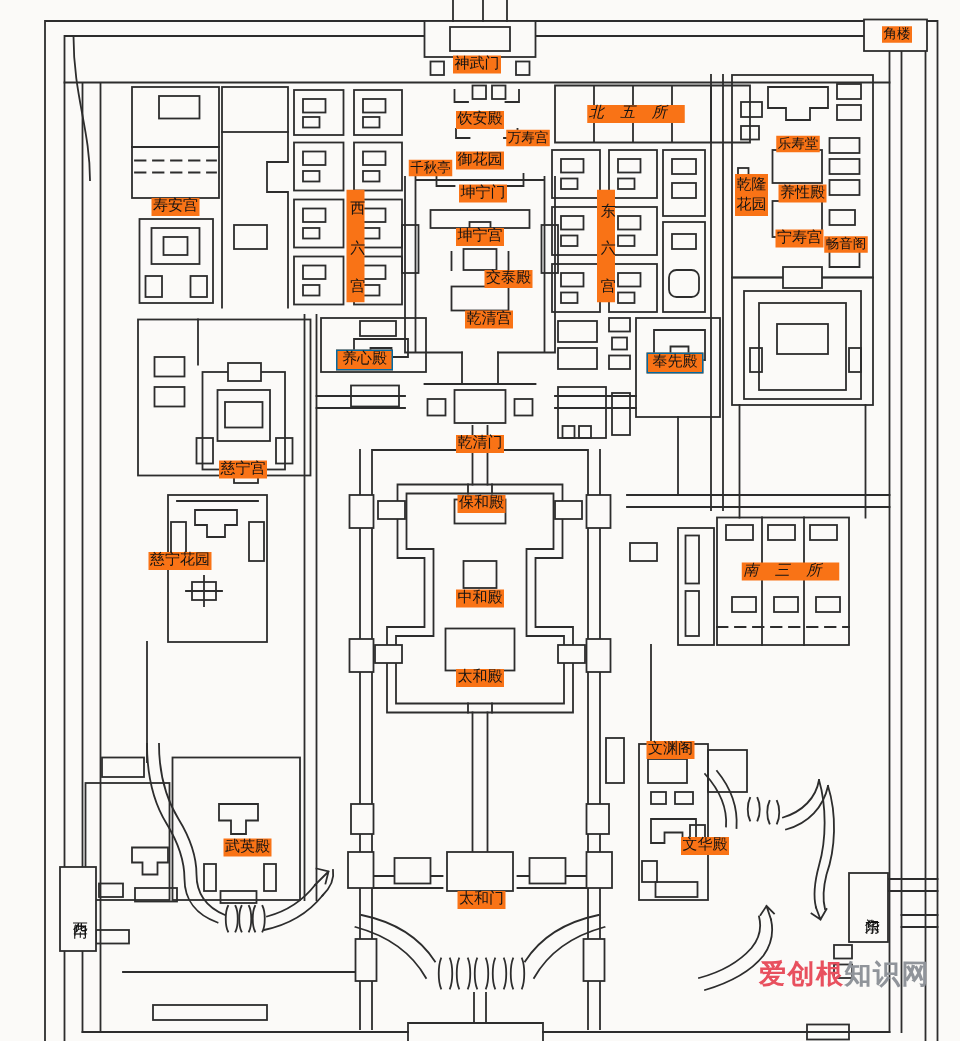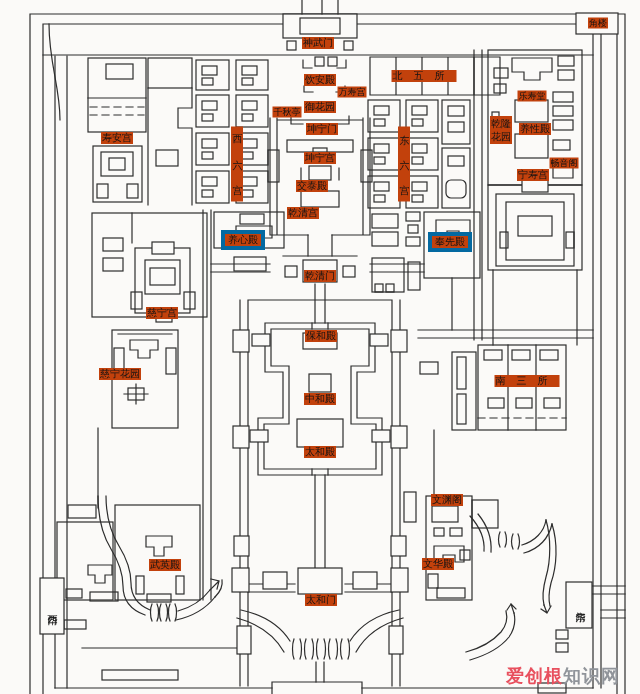--- a/index.html
+++ b/index.html
@@ -3,28 +3,28 @@
 <meta charset="utf-8">
 <style>
   html,body{margin:0;padding:0;background:#e8e8e8;}
   .stage{position:relative;width:640px;height:694px;background:#fbfaf8;overflow:hidden;
          font-family:"Liberation Serif",serif;}
   .stage svg{position:absolute;left:0;top:0;z-index:1;}
   svg *{stroke:#2d2d2d;stroke-width:1.2;fill:none;stroke-linecap:square;}
   svg .w{fill:#fbfaf8;}
   svg .d{stroke-dasharray:7 5;}
   .lbl{position:absolute;transform:translate(-50%,-50%);font-size:10px;line-height:1;
-       color:#131313;background:#c2410c;padding:1px;white-space:nowrap;z-index:2;}
+       color:#131313;background:#f97316;padding:1px;white-space:nowrap;z-index:2;}
   .lbl.sm{font-size:9px;}
   .lbl.v{writing-mode:vertical-rl;text-orientation:upright;padding:0 1px;}
   .lbl.vsp{letter-spacing:25px;}
-  .lbl.hsp{letter-spacing:11px;}
-  .lbl.boxed{border:4px solid #0369a1;padding:1px 3px;}
+  .lbl.hsp{letter-spacing:11px;font-style:italic;}
+  .lbl.boxed{border:1px solid #0369a1;padding:1px 3px;}
   .lbl.rows{white-space:pre-line;line-height:13px;text-align:center;}
-  .wm{position:absolute;left:506px;top:664px;z-index:3;white-space:nowrap;
+  .wm{position:absolute;left:506px;top:637px;z-index:3;white-space:nowrap;
       font-family:"Liberation Sans",sans-serif;font-weight:bold;font-size:18px;letter-spacing:1px;text-align:right;}
   .wm .red{color:#e8505e;}
   .wm .gray{color:#90949a;}
 </style>
 </head>
 <body>
 
 <div class="stage">
 
 <svg width="640" height="694" viewBox="0 0 640 694">
@@ -349,41 +349,41 @@
 <span class="lbl sm" style="left:598px;top:23px">角楼</span>
 <span class="lbl" style="left:320px;top:80px">饮安殿</span>
 <span class="lbl sm" style="left:287px;top:112px">千秋亭</span>
 <span class="lbl sm" style="left:352px;top:92px">万寿宫</span>
 <span class="lbl" style="left:320px;top:107px">御花园</span>
 <span class="lbl hsp" style="left:424px;top:76px">北五所</span>
 <span class="lbl v vsp" style="left:237px;top:164px">西六宫</span>
 <span class="lbl v vsp" style="left:404px;top:164px">东六宫</span>
 <span class="lbl" style="left:322px;top:129px">坤宁门</span>
 <span class="lbl" style="left:320px;top:158px">坤宁宫</span>
-<span class="lbl" style="left:312px;top:186px">交泰殿</span>
-<span class="lbl" style="left:303px;top:213px">乾清宫</span>
+<span class="lbl" style="left:339px;top:186px">交泰殿</span>
+<span class="lbl" style="left:326px;top:213px">乾清宫</span>
 <span class="lbl rows" style="left:501px;top:130px">乾隆
 花园</span>
 <span class="lbl sm" style="left:532px;top:96px">乐寿堂</span>
 <span class="lbl" style="left:535px;top:129px">养性殿</span>
 <span class="lbl sm" style="left:564px;top:163px">畅音阁</span>
-<span class="lbl" style="left:533px;top:175px">宁寿宫</span>
+<span class="lbl" style="left:533px;top:159px">宁寿宫</span>
 <span class="lbl" style="left:117px;top:138px">寿安宫</span>
 <span class="lbl boxed" style="left:243px;top:240px">养心殿</span>
 <span class="lbl boxed" style="left:450px;top:242px">奉先殿</span>
 <span class="lbl" style="left:162px;top:313px">慈宁宫</span>
-<span class="lbl" style="left:320px;top:276px">乾清门</span>
+<span class="lbl" style="left:320px;top:296px">乾清门</span>
 <span class="lbl" style="left:120px;top:374px">慈宁花园</span>
 <span class="lbl" style="left:321px;top:336px">保和殿</span>
 <span class="lbl" style="left:320px;top:399px">中和殿</span>
 <span class="lbl" style="left:320px;top:452px">太和殿</span>
 <span class="lbl hsp" style="left:527px;top:381px">南三所</span>
 <span class="lbl" style="left:447px;top:500px">文渊阁</span>
 <span class="lbl" style="left:165px;top:565px">武英殿</span>
-<span class="lbl" style="left:438px;top:564px">文华殿</span>
+<span class="lbl" style="left:470px;top:564px">文华殿</span>
 <span class="lbl" style="left:321px;top:600px">太和门</span>
 <span class="lbl v" style="left:52px;top:607px">西华门</span>
 <span class="lbl v" style="left:580px;top:604px">东华门</span>
 
 <div class="wm">
   <span class="red">爱创根</span><span class="gray">知识网</span>
 </div>
 
 </div>
 

